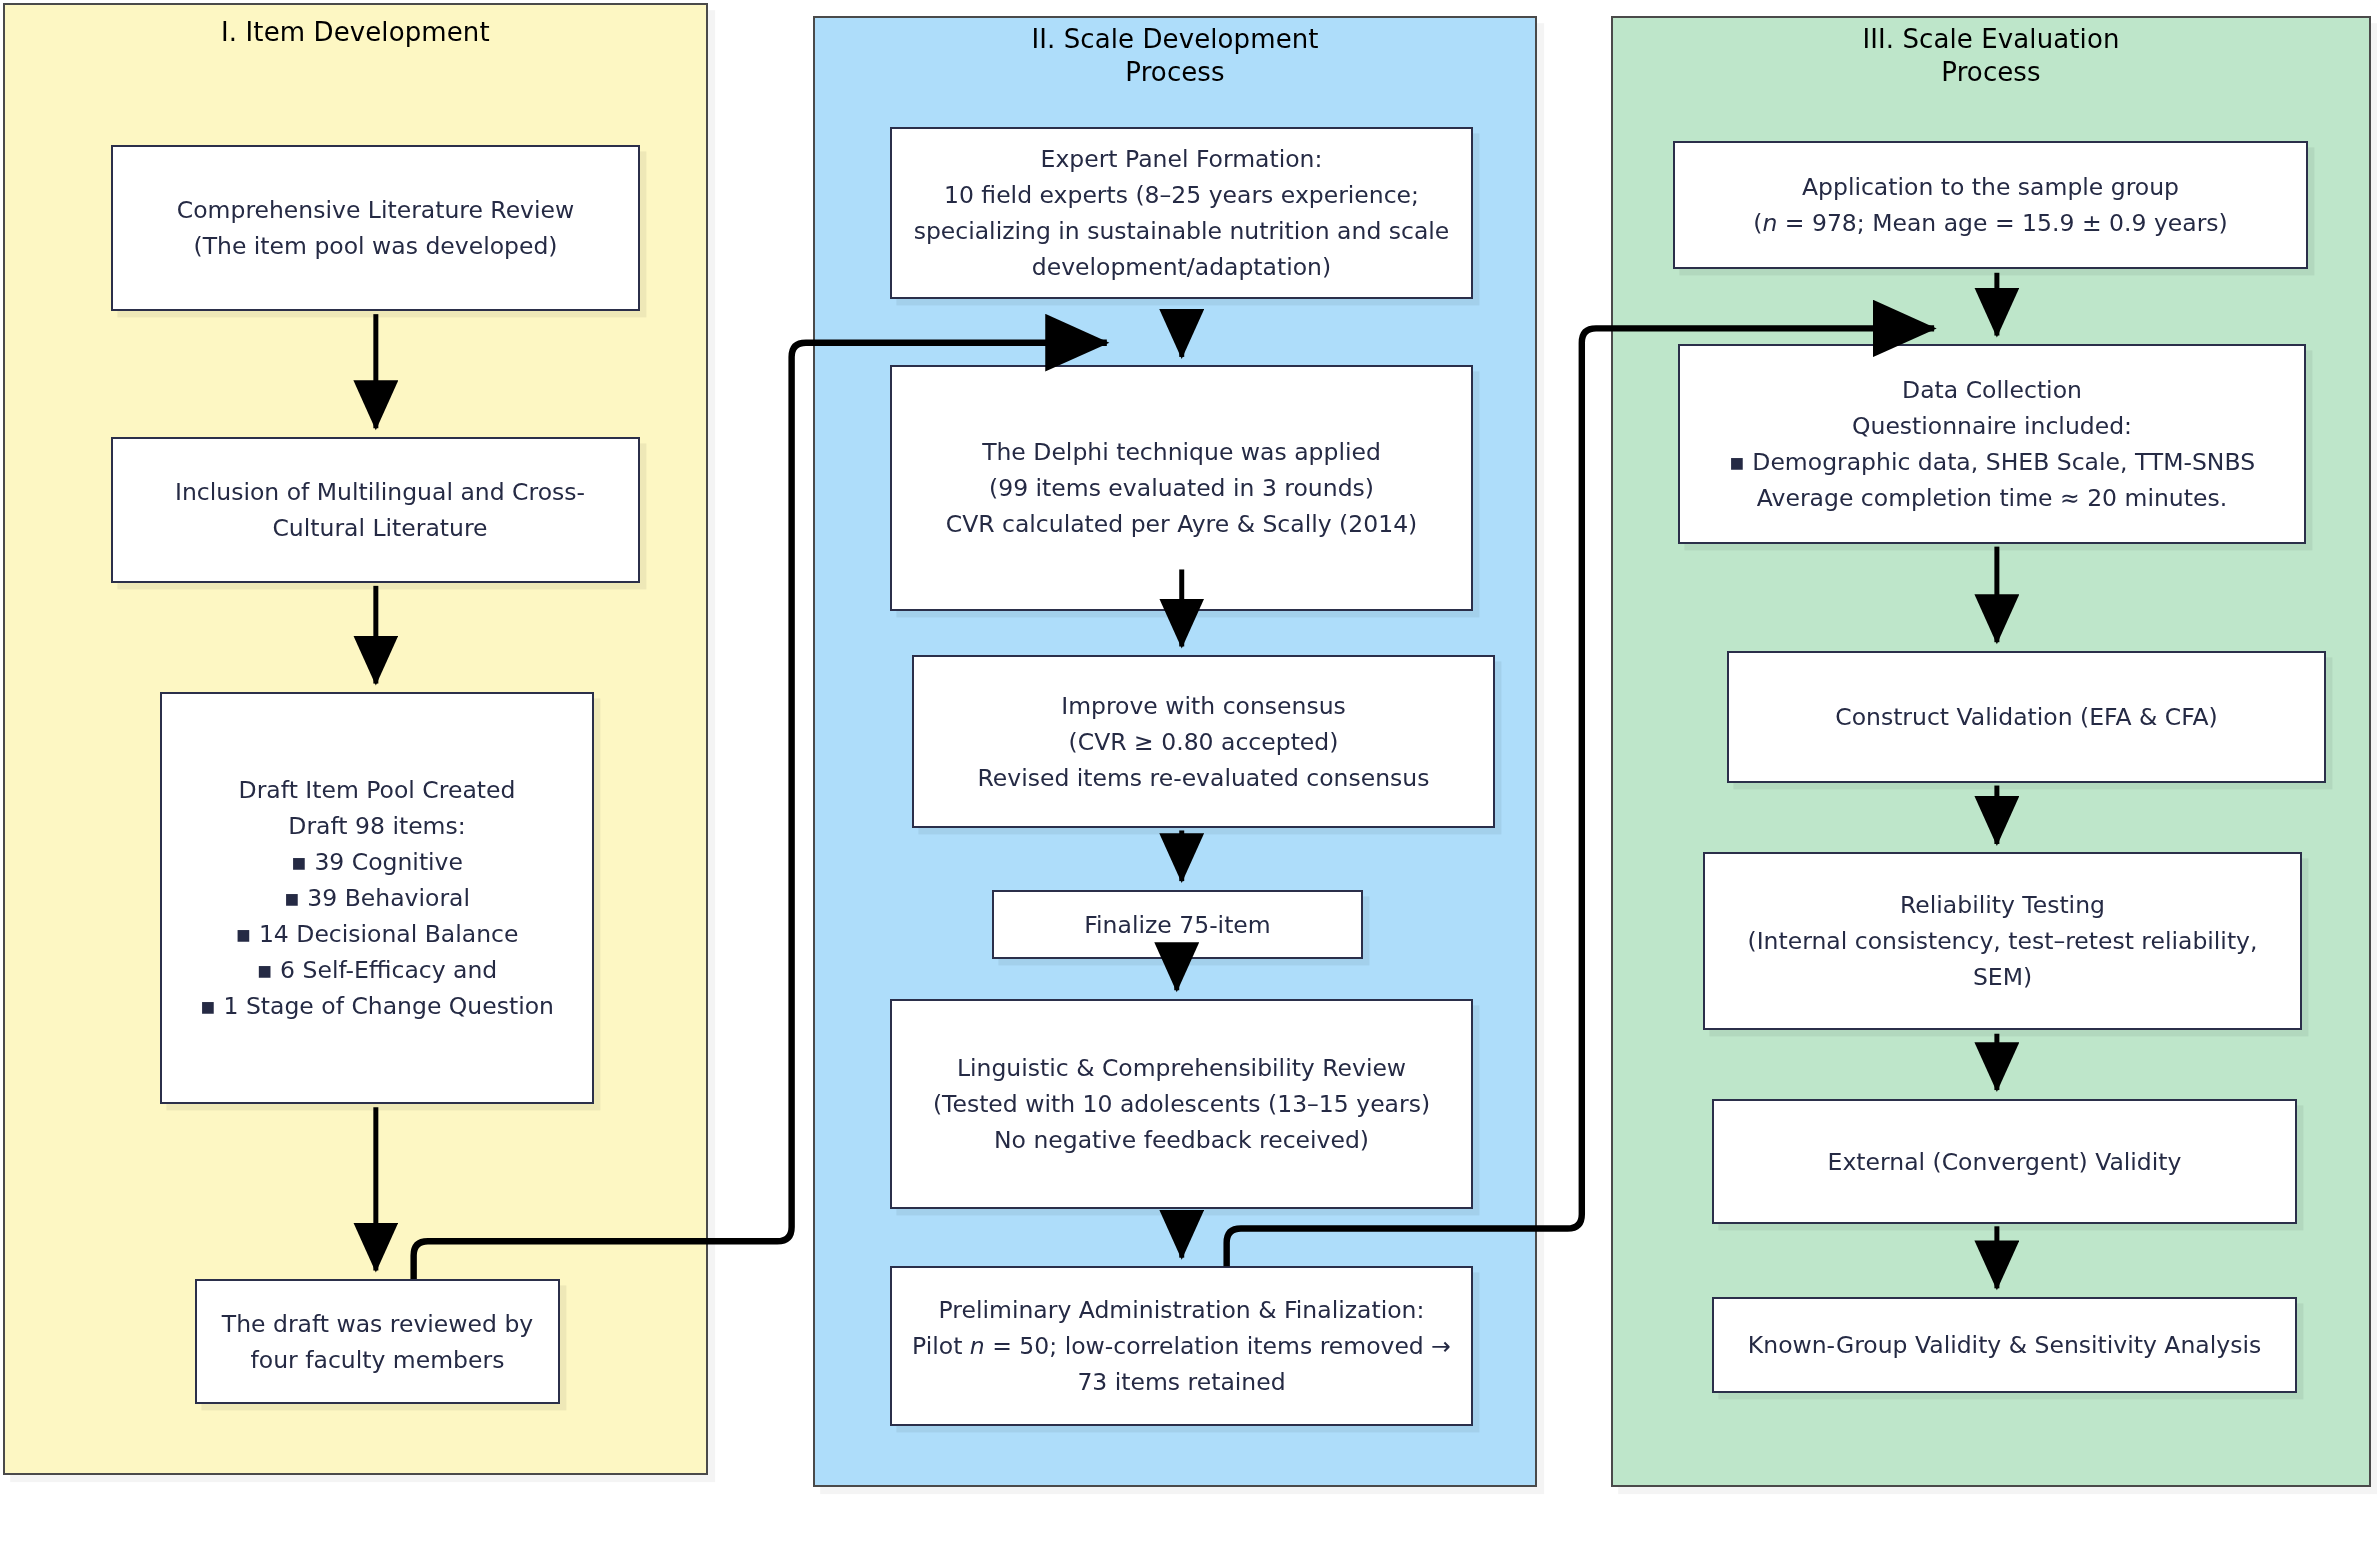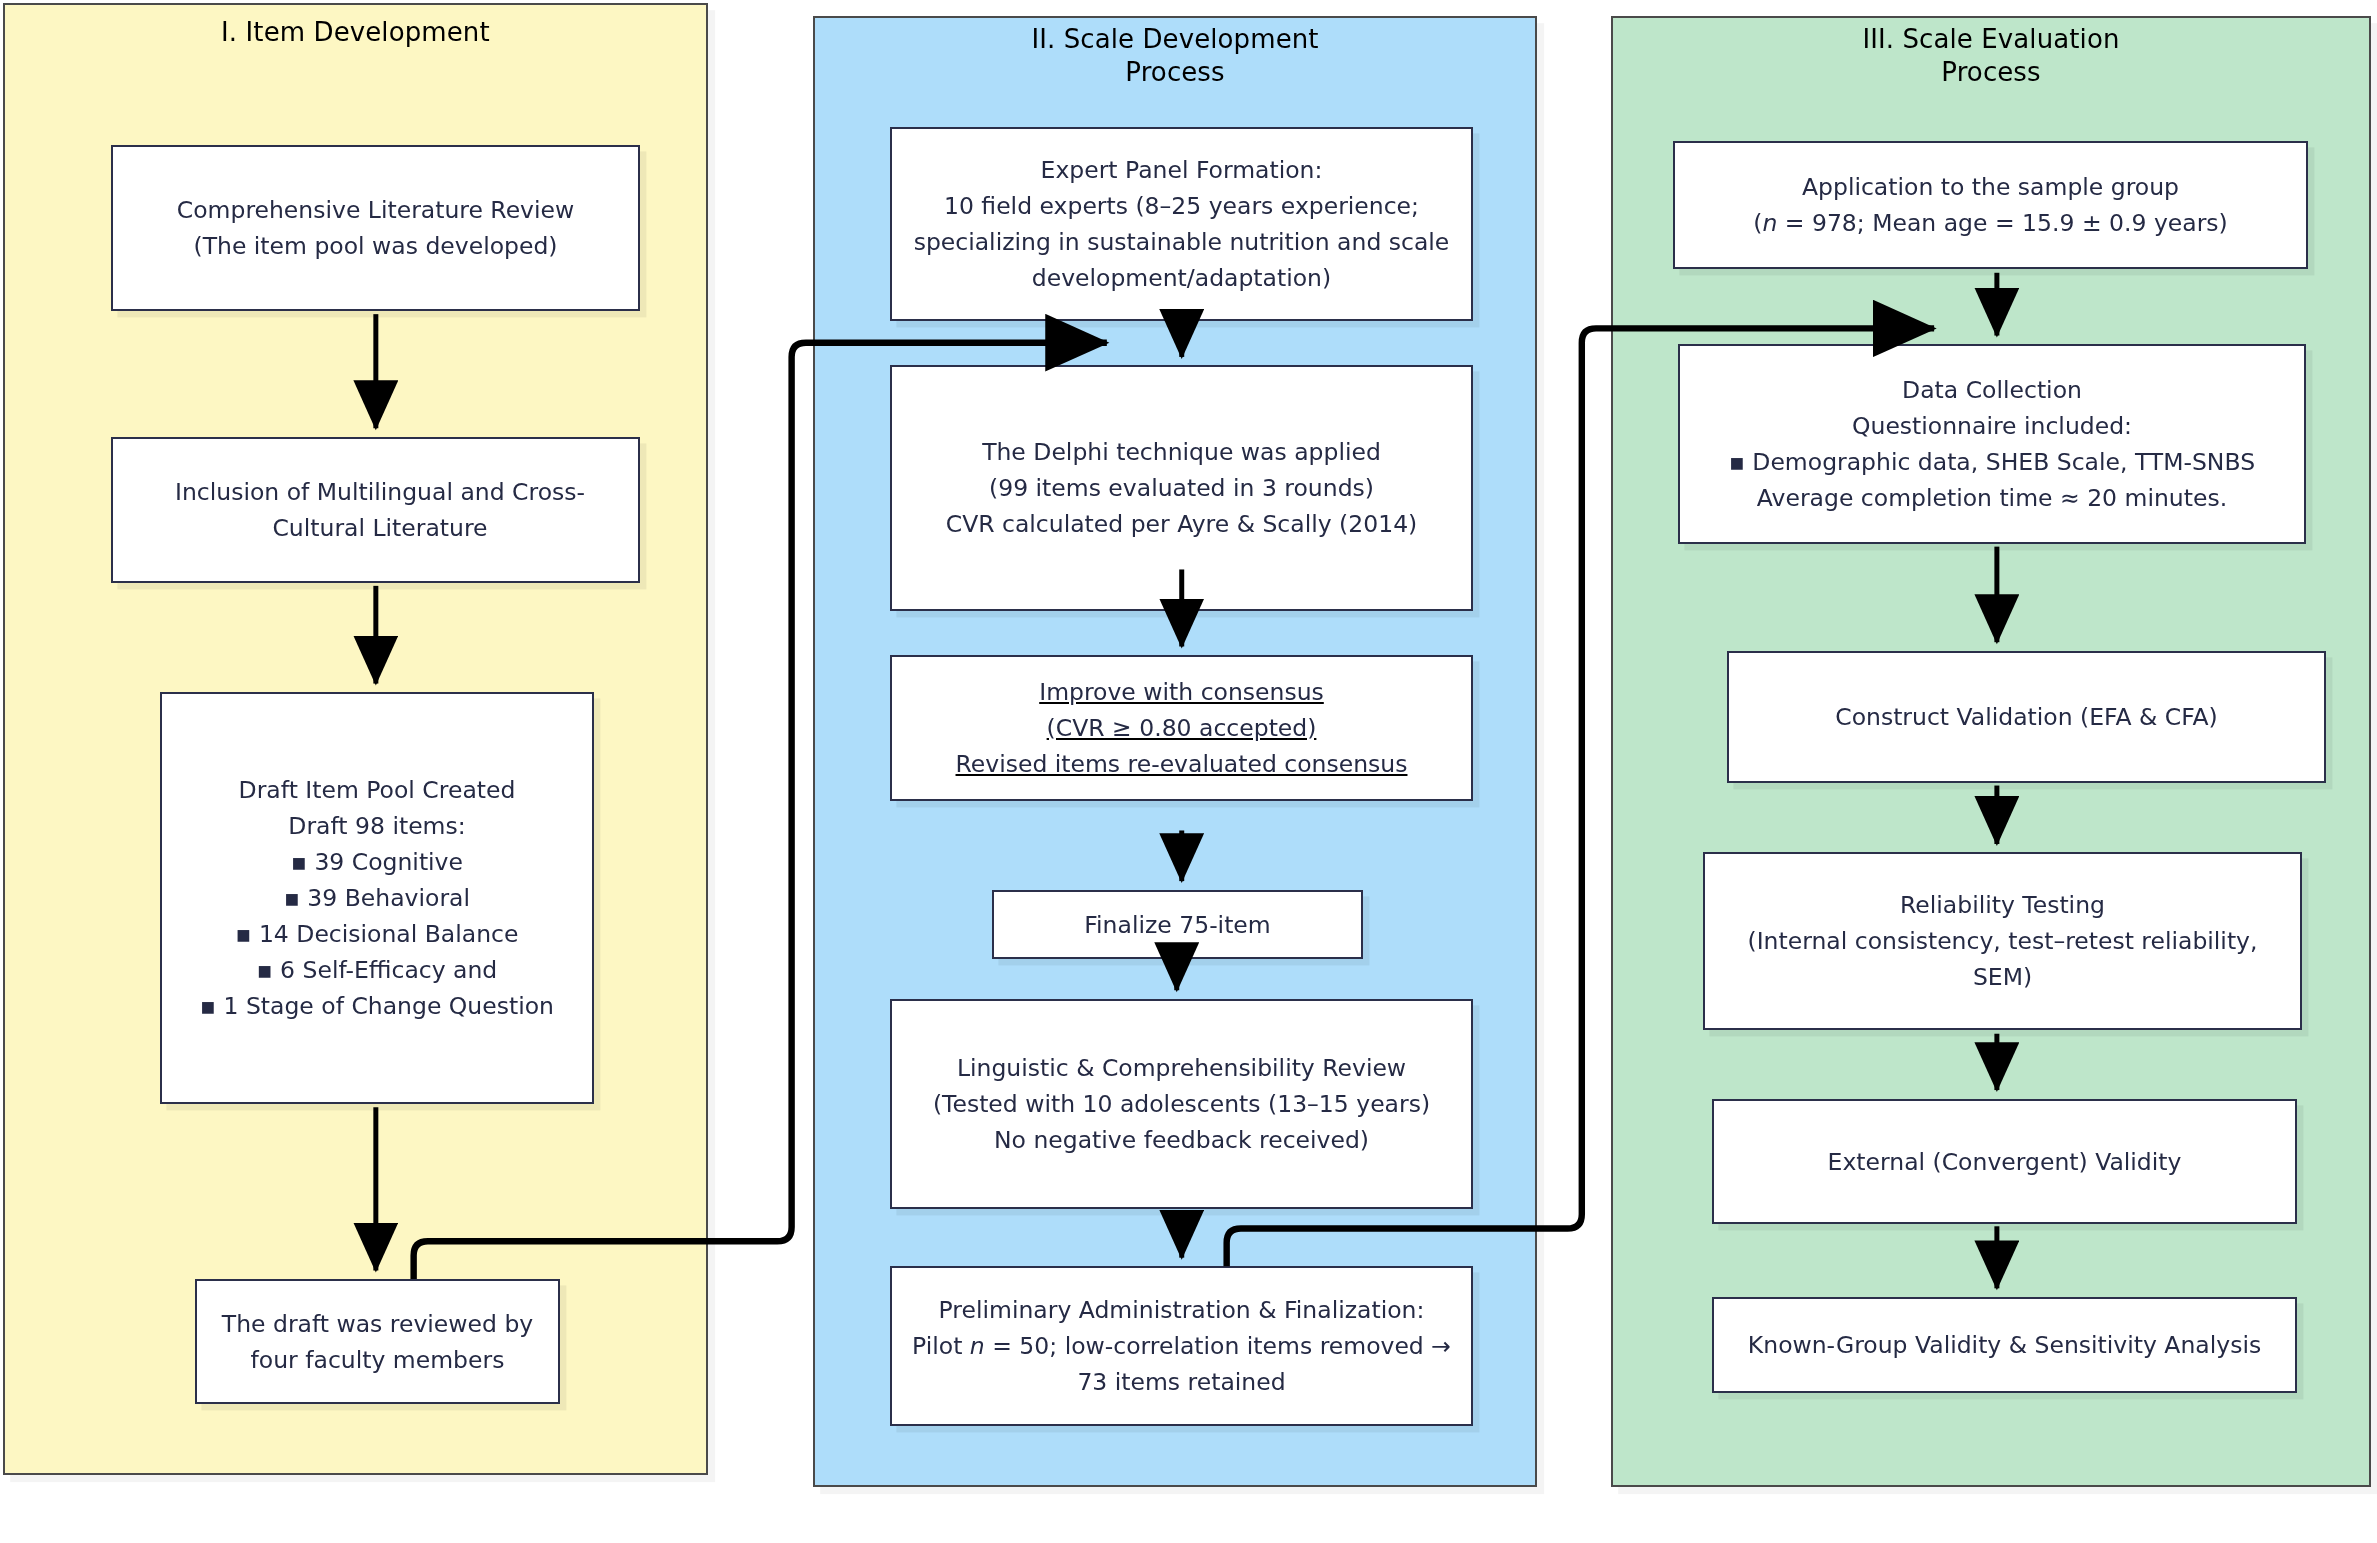--- a/index.html
+++ b/index.html
@@ -91,34 +91,34 @@
 ▪ 14 Decisional Balance
 ▪ 6 Self-Efficacy and
 ▪ 1 Stage of Change Question</span>
   </div>
 
   <div class="node" style="left:195px;top:1279px;width:365px;height:125px;">
     <span class="txt">The draft was reviewed by
 four faculty members</span>
   </div>
 
-  <div class="node" style="left:890px;top:127px;width:583px;height:194px;">
+  <div class="node" style="left:890px;top:127px;width:583px;height:172px;">
     <span class="txt">Expert Panel Formation:
 10 field experts (8–25 years experience;
 specializing in sustainable nutrition and scale
 development/adaptation)</span>
   </div>
 
   <div class="node" style="left:890px;top:365px;width:583px;height:246px;">
     <span class="txt">The Delphi technique was applied
 (99 items evaluated in 3 rounds)
 CVR calculated per Ayre &amp; Scally (2014)</span>
   </div>
 
-  <div class="node" style="left:890px;top:655px;width:583px;height:146px;text-decoration:underline;">
+  <div class="node" style="left:912px;top:655px;width:583px;height:173px;">
     <span class="txt">Improve with consensus
 (CVR ≥ 0.80 accepted)
 Revised items re-evaluated consensus</span>
   </div>
 
   <div class="node" style="left:992px;top:890px;width:371px;height:69px;">
     <span class="txt">Finalize 75-item</span>
   </div>
 
   <div class="node" style="left:890px;top:999px;width:583px;height:210px;">

